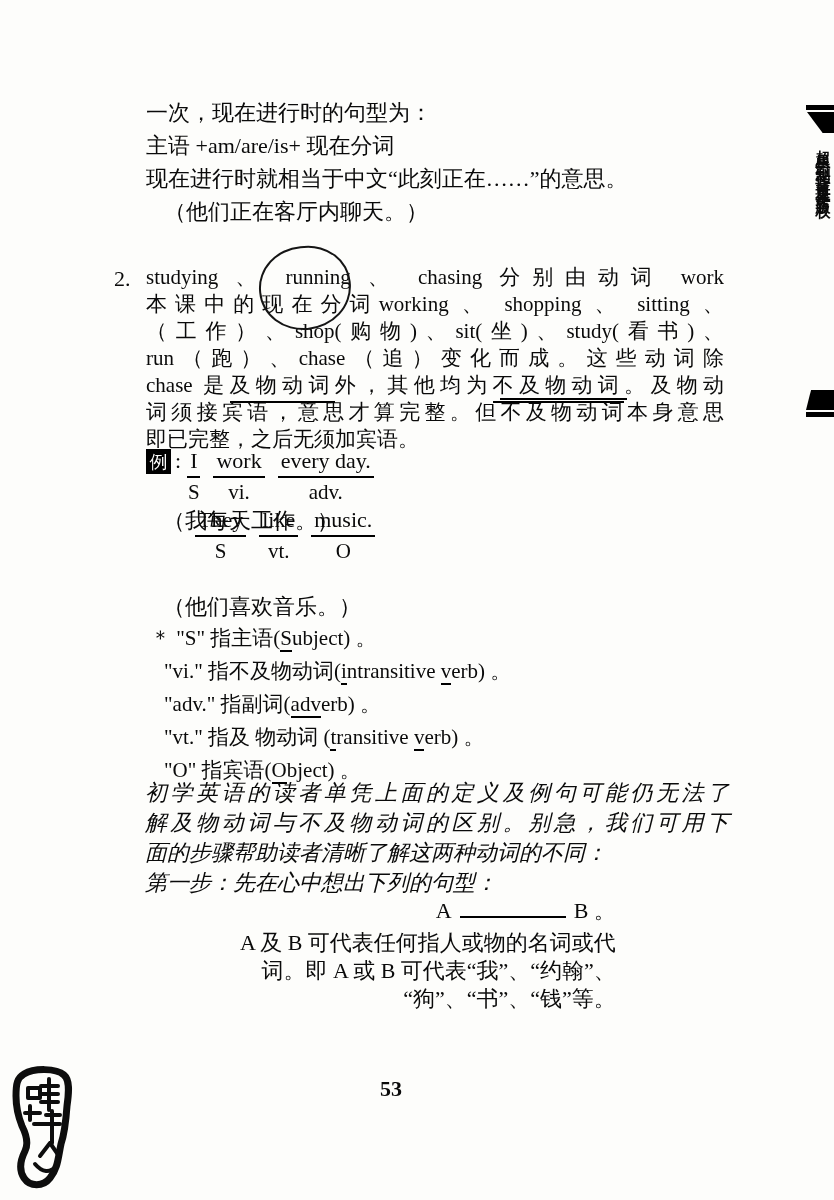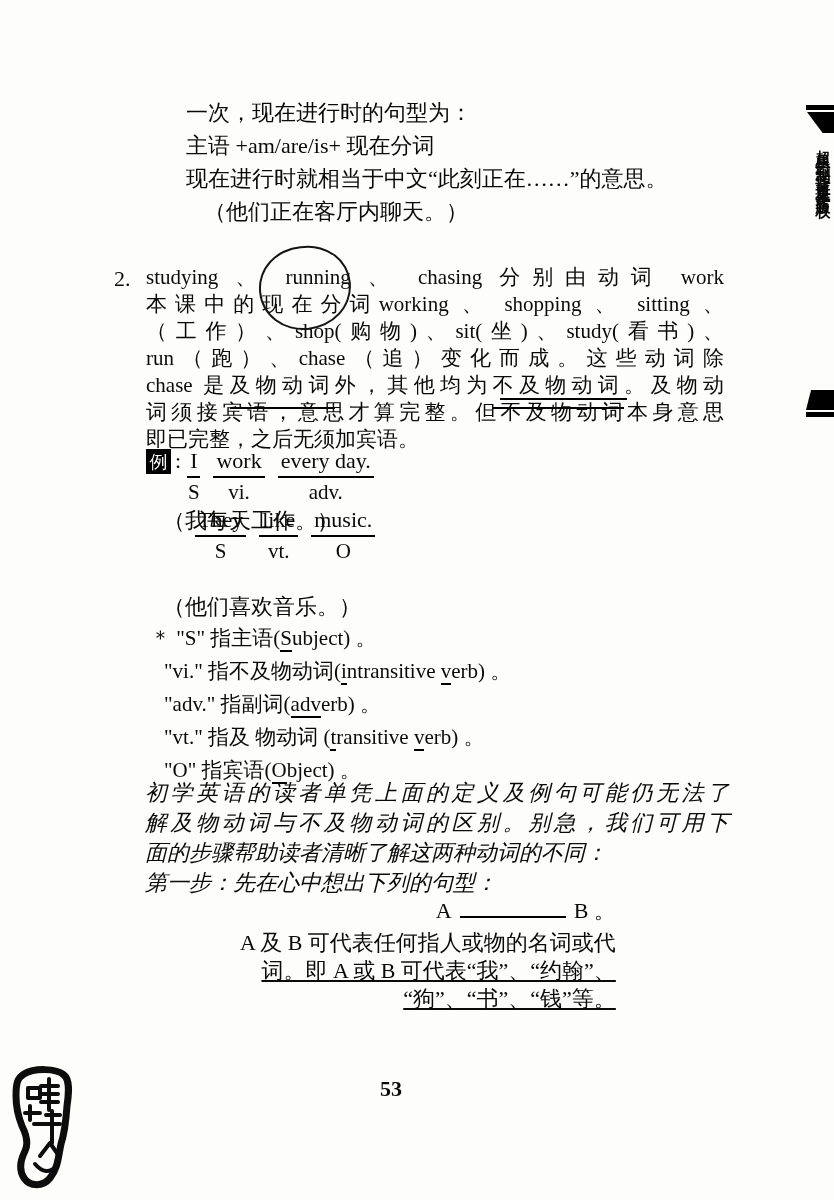--- a/index.html
+++ b/index.html
@@ -9,36 +9,36 @@
     width:834px; height:1200px;
     background:#fdfdfb;
     color:#0a0a0a;
     font-family:"Liberation Serif","DejaVu Serif",serif;
     overflow:hidden;
   }
   .abs { position:absolute; }
 
   
   .intro { left:146px; top:96px; width:586px; font-size:22px; }
-  .intro .ln { height:33px; line-height:33px; white-space:nowrap;margin-left:40px; }
+  .intro .ln { height:33px; line-height:33px; white-space:nowrap; }
 
   
   .libox {
     display:inline-flex; align-items:center; justify-content:center;
     width:25px; height:25px; background:#000; color:#fff;
     font-size:18px; vertical-align:-3px; margin-right:2px;
   }
 
   
   .item2-num { left:114px; top:266px; font-size:22px; }
   .item2 { left:146px; top:264px; width:578px; font-size:21px; }
   .item2 .ln { height:27px; line-height:27px; white-space:nowrap; }
   .item2 .ln.stretch { white-space:normal; text-align:justify; text-align-last:justify; }
 
-  .term-u { border-bottom:2px solid #000; padding-bottom:10px; }
+  .term-u { border-bottom:2px solid #000; padding-bottom:4px; }
   .term-o { border-top:2.5px solid #000; }
   .ul1 { border-bottom:2px solid #000; }
 
   
   .circle-annot {
     left:259px; top:246px; width:92px; height:84px;
     border:2.5px solid #151515; border-radius:50% 48% 52% 50%;
     transform:rotate(-5deg); background:transparent;
   }
 
@@ -57,21 +57,21 @@
 
   
   .para { left:145px; top:778px; width:584px; font-size:22px; }
   .para .ln { height:30px; line-height:30px; white-space:nowrap;font-style:italic; }
   .para .ln.stretch { white-space:normal; text-align:justify; text-align-last:justify; }
 
   
   .patterns { left:240px; top:896px; font-size:22px;text-align:right; }
   .patterns .ln { height:33px; line-height:30px; white-space:nowrap; }
   .patterns .ln.tight { height:28px; line-height:28px; }
-  .patterns .neg { margin-left:-15px;text-decoration:underline; }
+  .patterns .neg { margin-left:-15px; }
   .blank { display:inline-block; width:106px; border-bottom:2px solid #000; height:20px; margin:0 8px; }
 
   
   .pagenum { left:380px; top:1076px; font-size:22px; font-weight:bold; }
 
   
   .rib-bar-top    { left:806px; top:105px; width:28px; height:5px;  background:#000; }
   .rib-wedge-top  { left:807px; top:112px; width:27px; height:21px; background:#000;
                     clip-path:polygon(0 0,100% 0,100% 100%,58% 100%); }
   .vtext {

